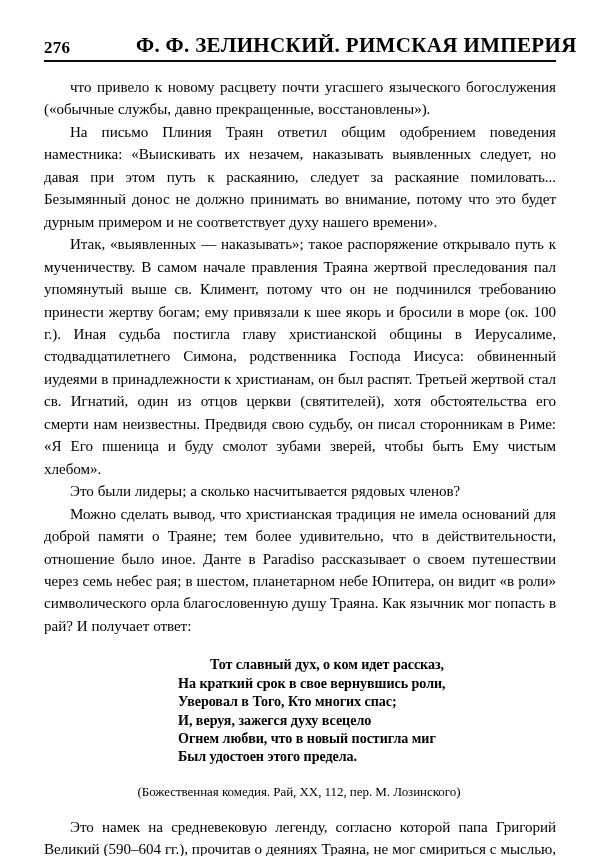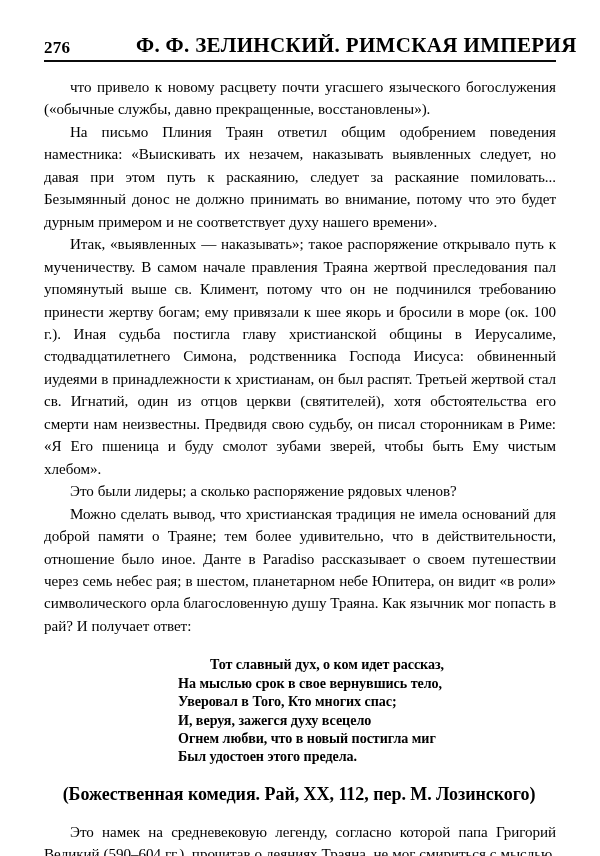--- a/index.html
+++ b/index.html
@@ -89,22 +89,22 @@
   .verse .vline {
     white-space: nowrap;
   }
   .verse .vline.first {
     padding-left: 32px;
   }
 
   .attrib {
     margin-top: 18px;
     text-align: center;
-    font-size: 18px;
-    font-weight: bold;
+    font-size: 13px;
+    font-weight: normal;
     letter-spacing: -0.05px;
     padding-right: 2px;
   }
 
   .after-verse {
     margin-top: 16px !important;
   }
 </style>
 </head>
 <body>
@@ -115,27 +115,27 @@
     <div class="runhead">
       <div class="folio">276</div>
       <div class="runhead-title">Ф. Ф. ЗЕЛИНСКИЙ. РИМСКАЯ ИМПЕРИЯ</div>
     </div>
     <div class="rule"></div>
 
     <div class="body-text">
       <p>что привело к новому расцвету почти угасшего языческого богослужения («обычные службы, давно прекращенные, восстановлены»).</p>
       <p>На письмо Плиния Траян ответил общим одобрением поведения наместника: «Выискивать их незачем, наказывать выявленных следует, но давая при этом путь к раскаянию, следует за раскаяние помиловать... Безымянный донос не должно принимать во внимание, потому что это будет дурным примером и не соответствует духу нашего времени».</p>
       <p>Итак, «выявленных — наказывать»; такое распоряжение открывало путь к мученичеству. В самом начале правления Траяна жертвой преследования пал упомянутый выше св. Климент, потому что он не подчинился требованию принести жертву богам; ему привязали к шее якорь и бросили в море (ок. 100 г.). Иная судьба постигла главу христианской общины в Иерусалиме, стодвадцатилетнего Симона, родственника Господа Иисуса: обвиненный иудеями в принадлежности к христианам, он был распят. Третьей жертвой стал св. Игнатий, один из отцов церкви (святителей), хотя обстоятельства его смерти нам неизвестны. Предвидя свою судьбу, он писал сторонникам в Риме: «Я Его пшеница и буду смолот зубами зверей, чтобы быть Ему чистым хлебом».</p>
-      <p>Это были лидеры; а сколько распоряжение рядовых членов?</p>
+      <p>Это были лидеры; а сколько насчитывается рядовых членов?</p>
       <p>Можно сделать вывод, что христианская традиция не имела оснований для доброй памяти о Траяне; тем более удивительно, что в действительности, отношение было иное. Данте в Paradiso рассказывает о своем путешествии через семь небес рая; в шестом, планетарном небе Юпитера, он видит «в роли» символического орла благословенную душу Траяна. Как язычник мог попасть в рай? И получает ответ:</p>
     </div>
 
     <div class="verse">
       <div class="vline first">Тот славный дух, о ком идет рассказ,</div>
-      <div class="vline">На мыслью срок в свое вернувшись тело,</div>
+      <div class="vline">На краткий срок в свое вернувшись роли,</div>
       <div class="vline">Уверовал в Того, Кто многих спас;</div>
       <div class="vline">И, веруя, зажегся духу всецело</div>
       <div class="vline">Огнем любви, что в новый постигла миг</div>
       <div class="vline">Был удостоен этого предела.</div>
     </div>
 
     <div class="attrib">(Божественная комедия. Рай, XX, 112, пер. М. Лозинского)</div>
 
     <div class="body-text">
       <p class="after-verse">Это намек на средневековую легенду, согласно которой папа Григорий Великий (590–604 гг.), прочитав о деяниях Траяна, не мог смириться с мыслью, что такой прекрасный и добродетельный владыка разделяет судьбу осужденных на вечные муки; в</p>

